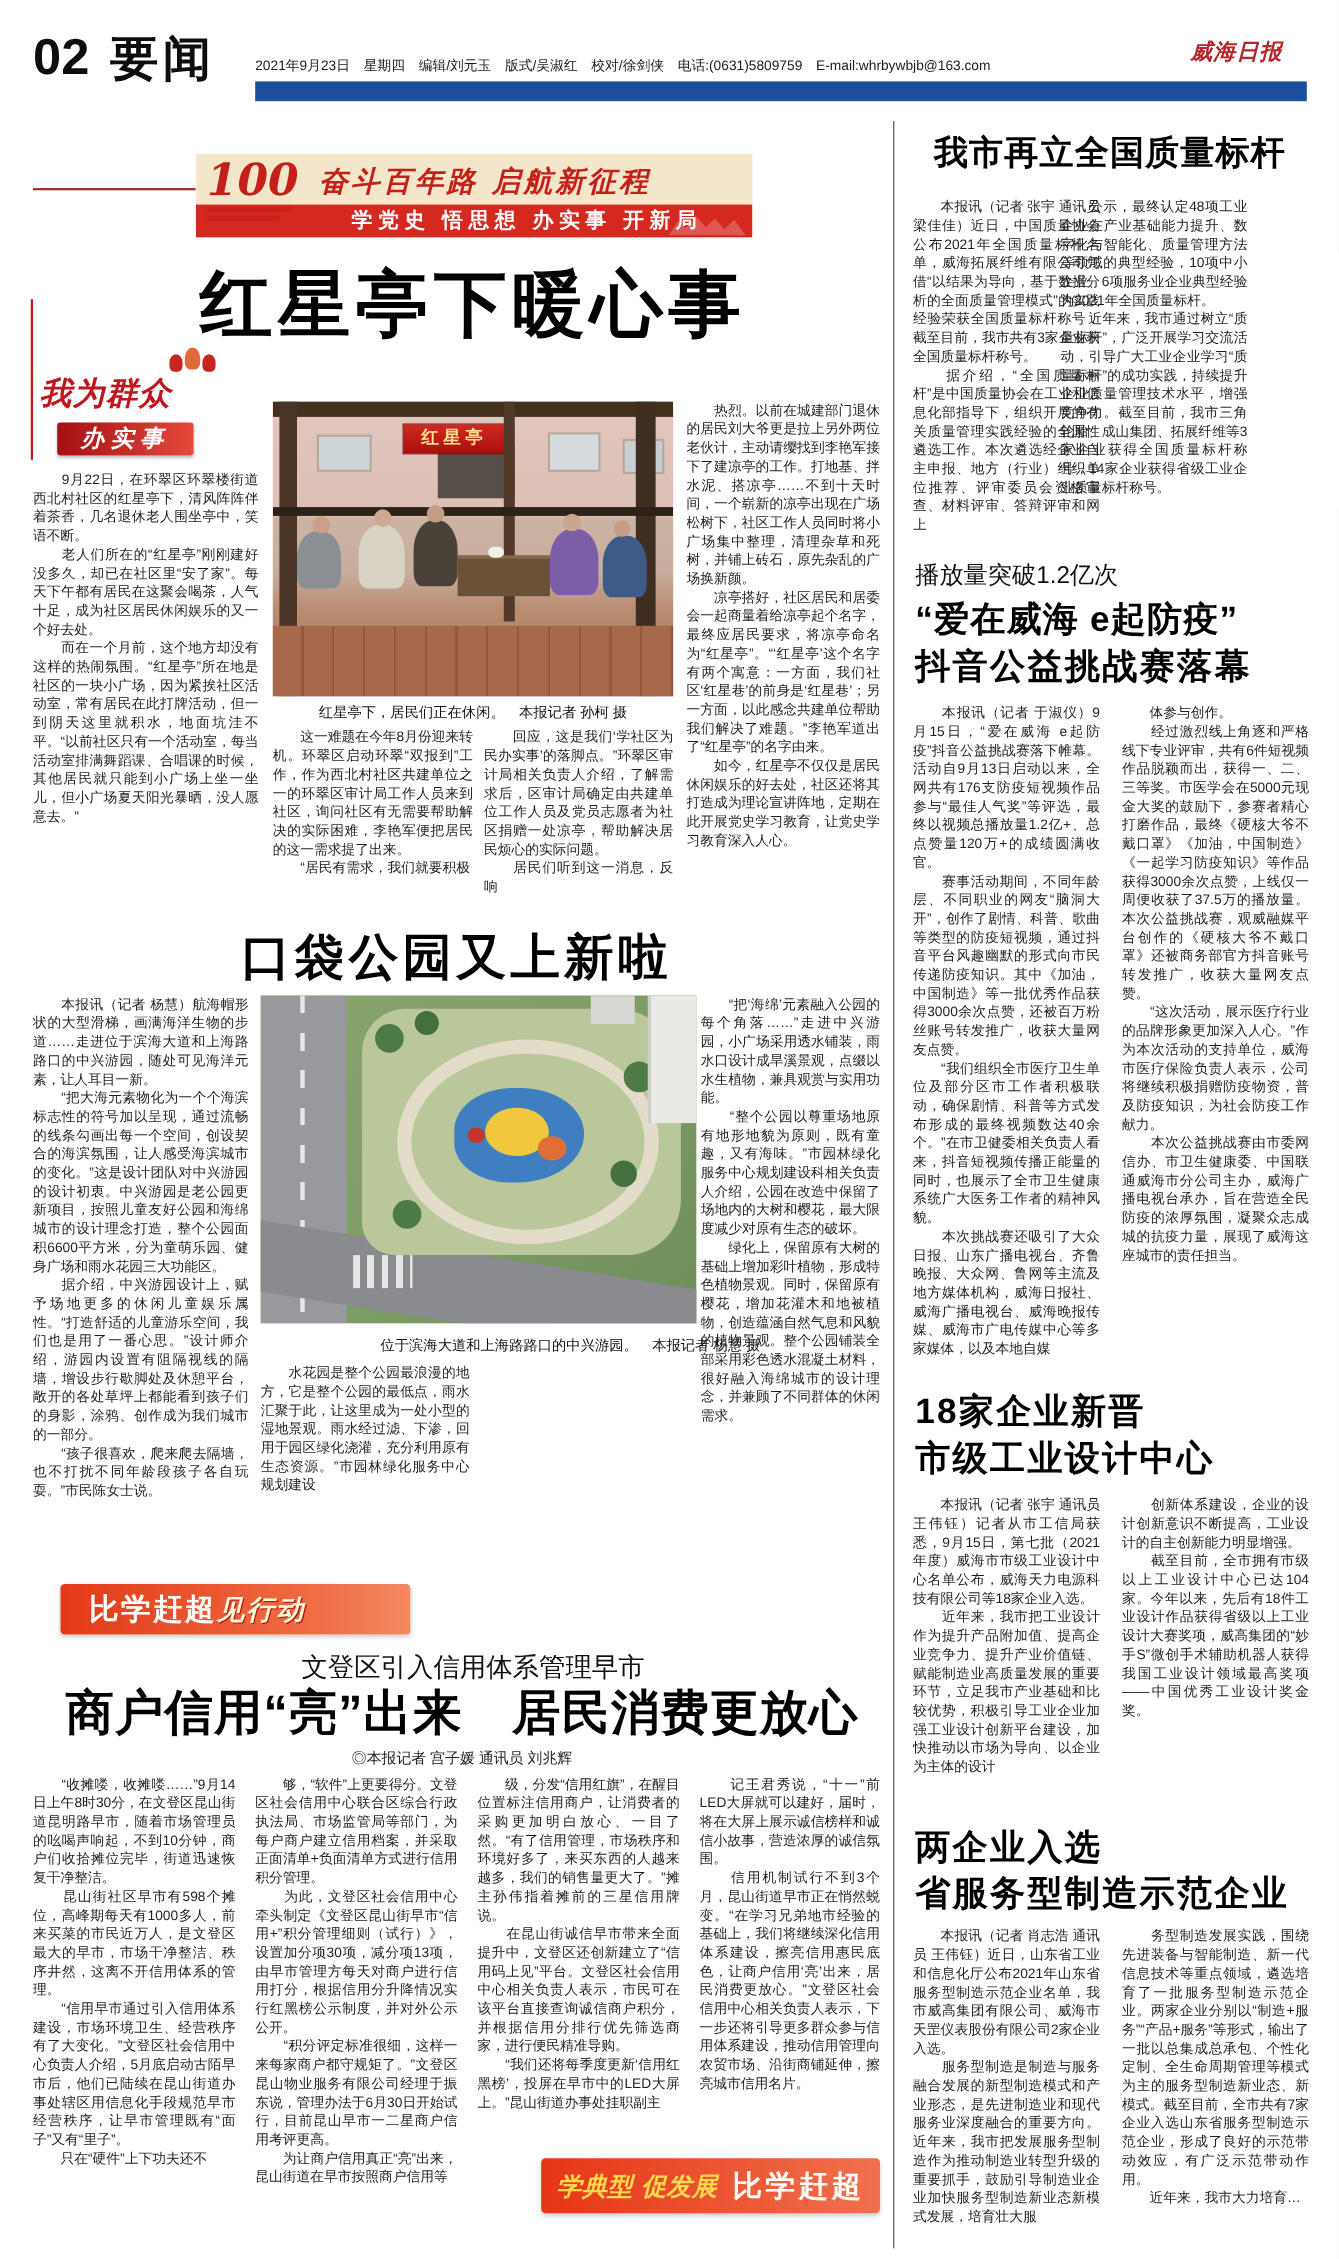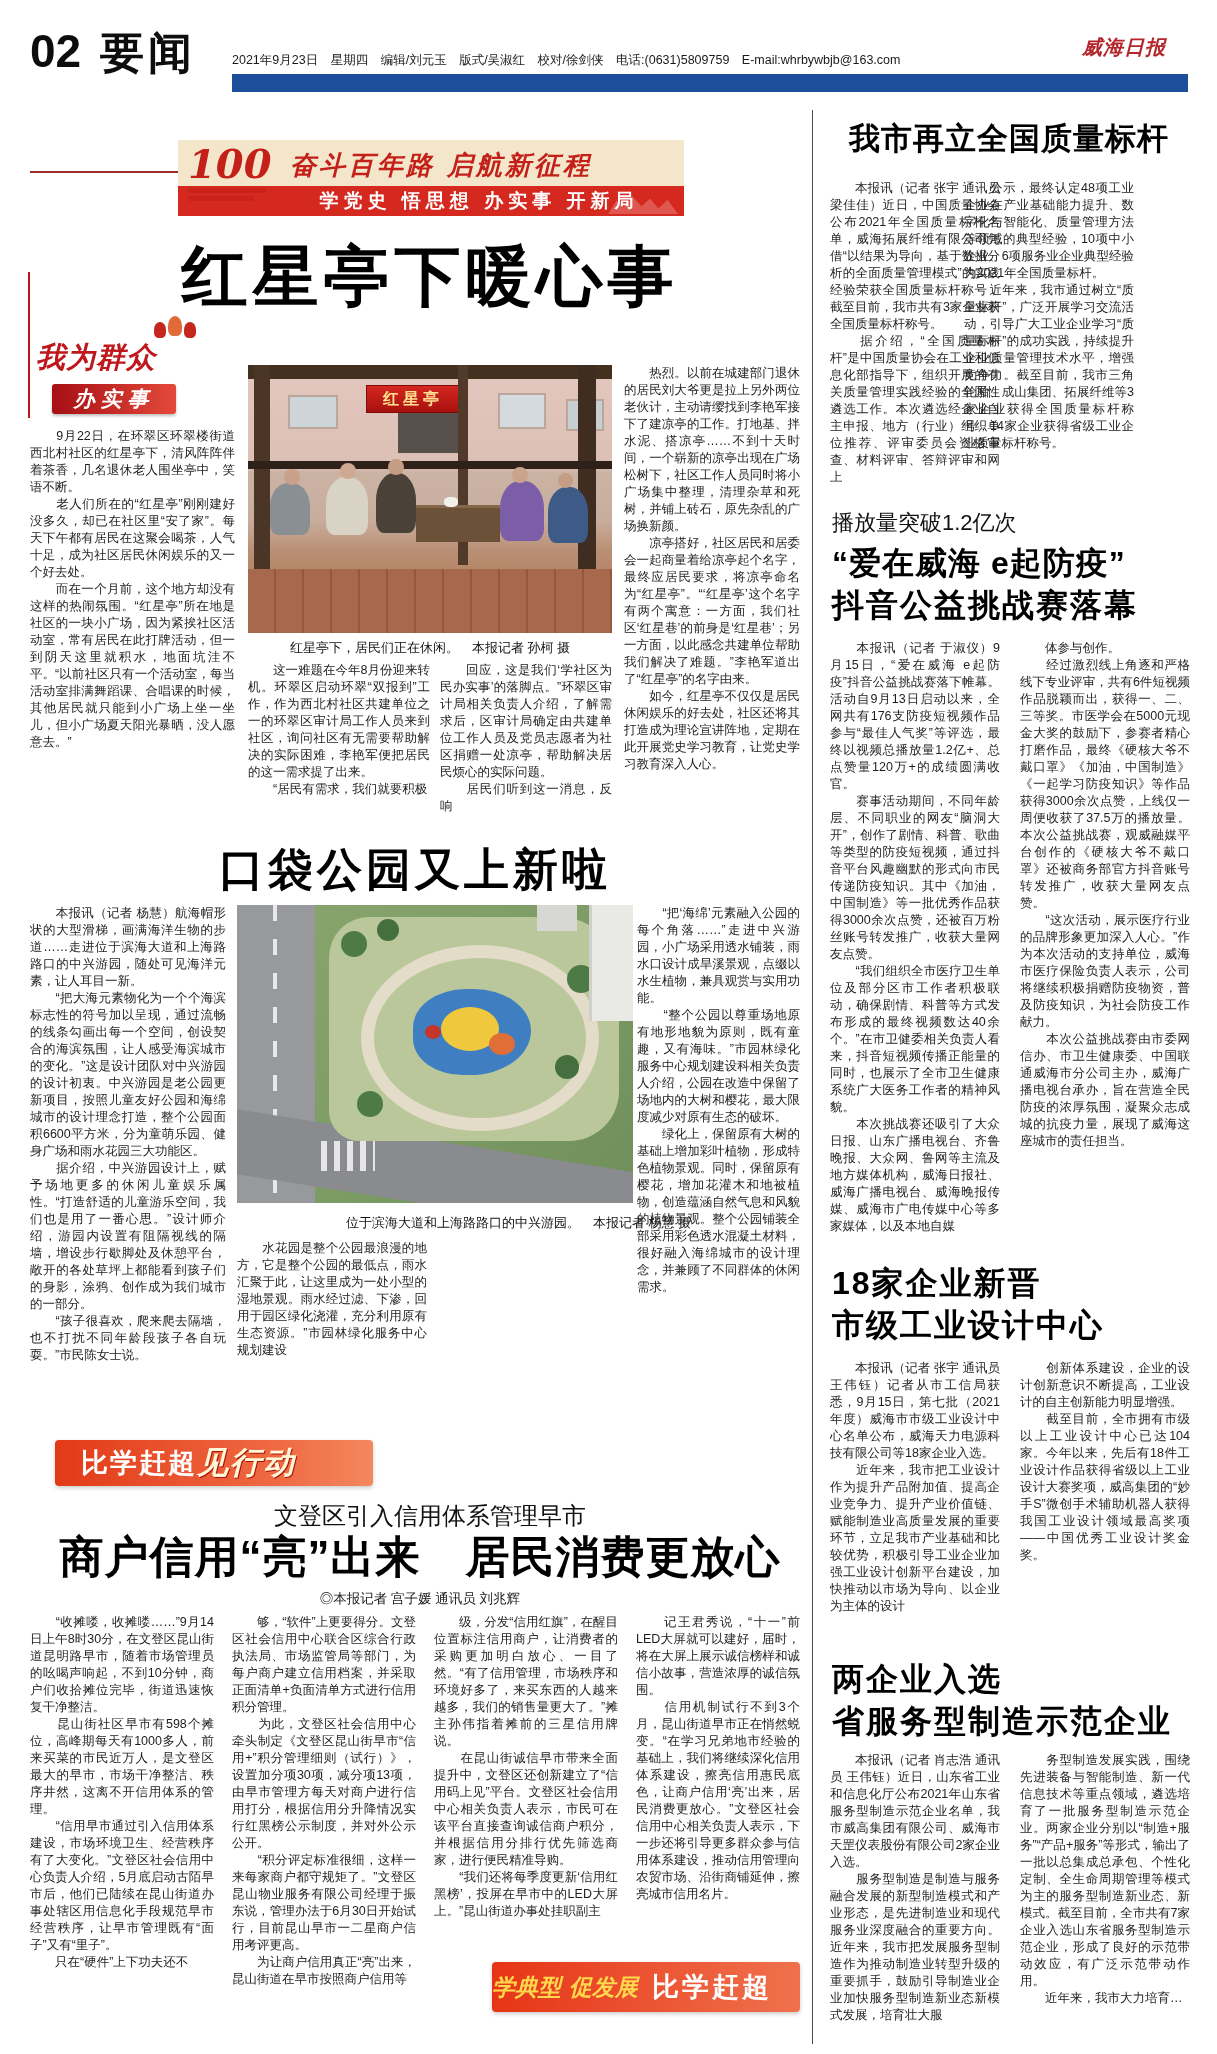--- a/index.html
+++ b/index.html
@@ -26,22 +26,22 @@
   .badge-script{font-family:"DejaVu Serif", serif;font-style:italic;font-weight:900;color:#bf171c;font-size:29px;letter-spacing:1px;text-align:center;}
   .badge-bar{background:linear-gradient(90deg,#a60f14,#e4493a);color:#fff;font-weight:900;font-style:italic;font-size:21px;text-align:center;line-height:30px;letter-spacing:6px;border-radius:3px;box-shadow:0 2px 3px rgba(0,0,0,.25);}
   .person{background:#c3271e;border-radius:50% 50% 35% 35%;}
   
   .photo{overflow:hidden;}
   .ph1{background:linear-gradient(180deg,#e3c6bd 0%,#dcc0b6 38%,#cbb3a4 40%,#c8ad9d 58%,#b98e72 70%,#a96f52 100%);}
   .sign{background:linear-gradient(180deg,#d42720,#a8110e);border:1px solid #7c0b09;color:#ffe08f;font-weight:900;text-align:center;}
   
   .bx-banner{background:linear-gradient(90deg,#e23a17,#ef6a43 70%,#f4885f);border-radius:4px;box-shadow:0 2px 4px rgba(0,0,0,.2);display:flex;align-items:center;padding-left:26px;}
   .bx-main{color:#fff;font-weight:900;font-size:27px;letter-spacing:2px;}
-  .bx-script{color:#fff7d8;font-family:"DejaVu Serif", serif;font-style:italic;font-weight:900;font-size:31px;letter-spacing:2px;text-shadow:1px 1px 0 #a81405;}
-  .foot-banner{background:linear-gradient(90deg,#e63516,#f0714d);border-radius:4px;display:flex;align-items:center;gap:14px;box-shadow:0 2px 4px rgba(0,0,0,.2);}
+  .bx-script{color:#fff7d8;font-family:"DejaVu Serif", serif;font-style:italic;font-weight:900;font-size:25px;letter-spacing:2px;text-shadow:1px 1px 0 #a81405;}
+  .foot-banner{background:linear-gradient(90deg,#e63516,#f0714d);border-radius:4px;display:flex;align-items:center;justify-content:center;gap:14px;box-shadow:0 2px 4px rgba(0,0,0,.2);}
   .foot-script{color:#ffd94d;font-family:"DejaVu Serif", serif;font-style:italic;font-weight:900;font-size:23px;}
   .foot-bold{color:#fff;font-weight:900;font-size:27px;letter-spacing:3px;}
 </style>
 </head>
 <body>
 
 <div id="page">
 
   <div class="abs" style="left:30px;top:24px;font-size:46px;font-weight:900;color:#0d0d0d;">02</div>
   <div class="abs" style="left:100px;top:24px;font-size:44px;font-weight:900;color:#0d0d0d;letter-spacing:4px;">要闻</div>

